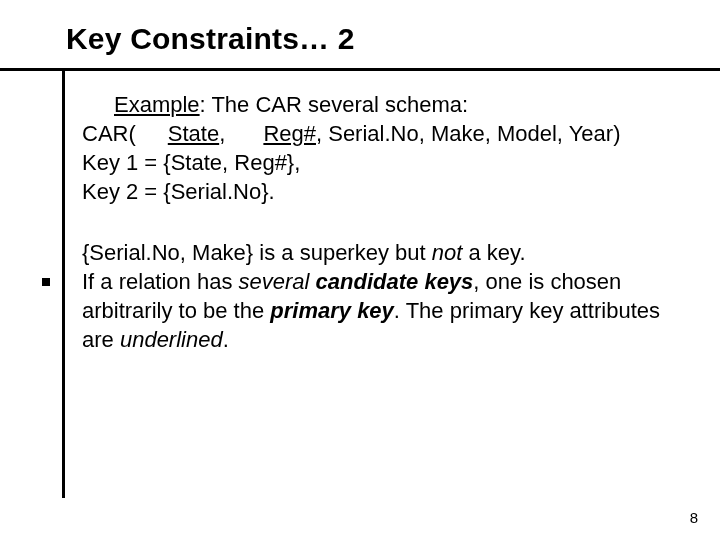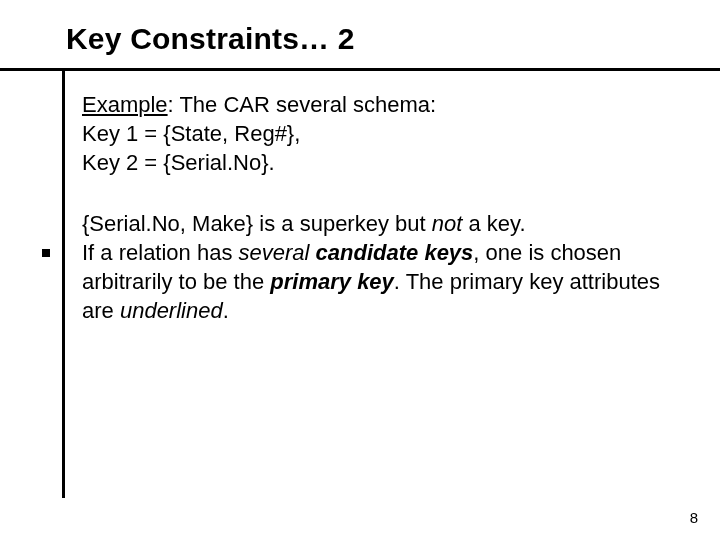--- a/index.html
+++ b/index.html
@@ -48,21 +48,21 @@
     position: absolute;
     left: 82px;
     top: 90px;
     width: 590px;
     font-size: 22px;
     line-height: 1.32;
   }
   .para1 {
     margin-bottom: 32px;
   }
-  .u { text-decoration: underline; }
+  .u { text-decoration: underline; margin-left: 32px; }
   .i { font-style: italic; }
   .b { font-weight: bold; font-style: italic; }
 
   .bullet-row {
     display: flex;
     align-items: flex-start;
   }
   .bullet-square {
     width: 8px;
     height: 8px;
@@ -94,20 +94,23 @@
 
   <div class="hr"></div>
   <div class="vr"></div>
 
   <div class="body">
 
     <div class="para1">
       <div>
         <span class="u">Example</span><span>: The CAR several schema:</span>
       </div>
+      <div>
+        <span>CAR(</span><span class="u">State</span><span>, </span><span class="u">Reg#</span><span>, Serial.No, Make, Model, Year)</span>
+      </div>
       <div>Key 1 = {State, Reg#},</div>
       <div>Key 2 = {Serial.No}.</div>
     </div>
 
     <div class="bullet-row">
       <div class="bullet-square"></div>
       <div class="para2">
         <span>{Serial.No, Make} is a superkey but </span><span class="i">not</span><span>  a key.</span>
         <br>
         <span>If a relation has </span><span class="i">several</span><span>  </span><span class="b">candidate keys</span><span>, one is chosen arbitrarily to be the </span><span class="b">primary key</span><span>. The primary key attributes are </span><span class="i">underlined</span><span>.</span>

